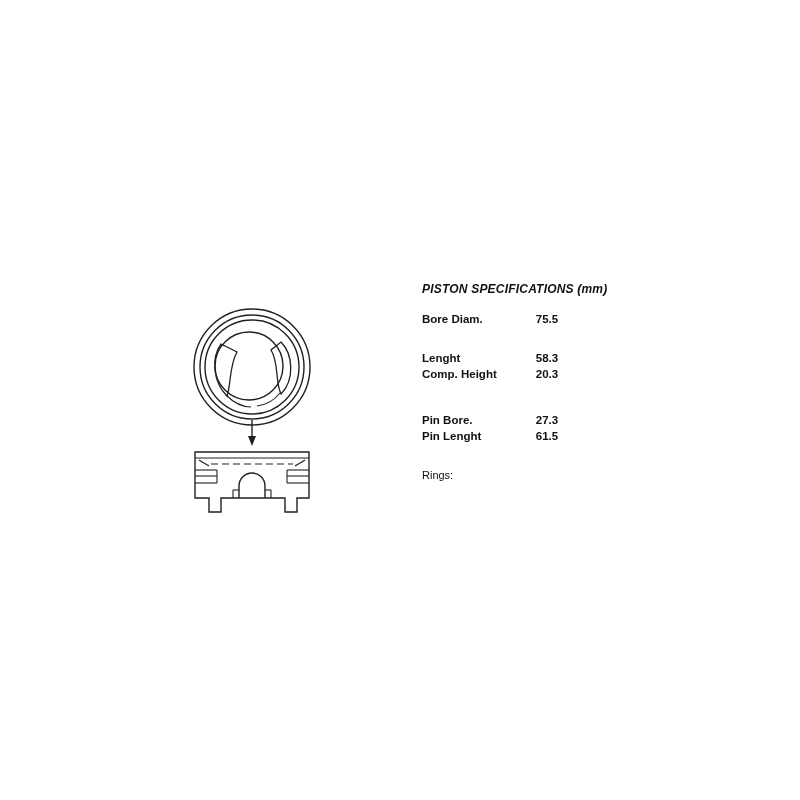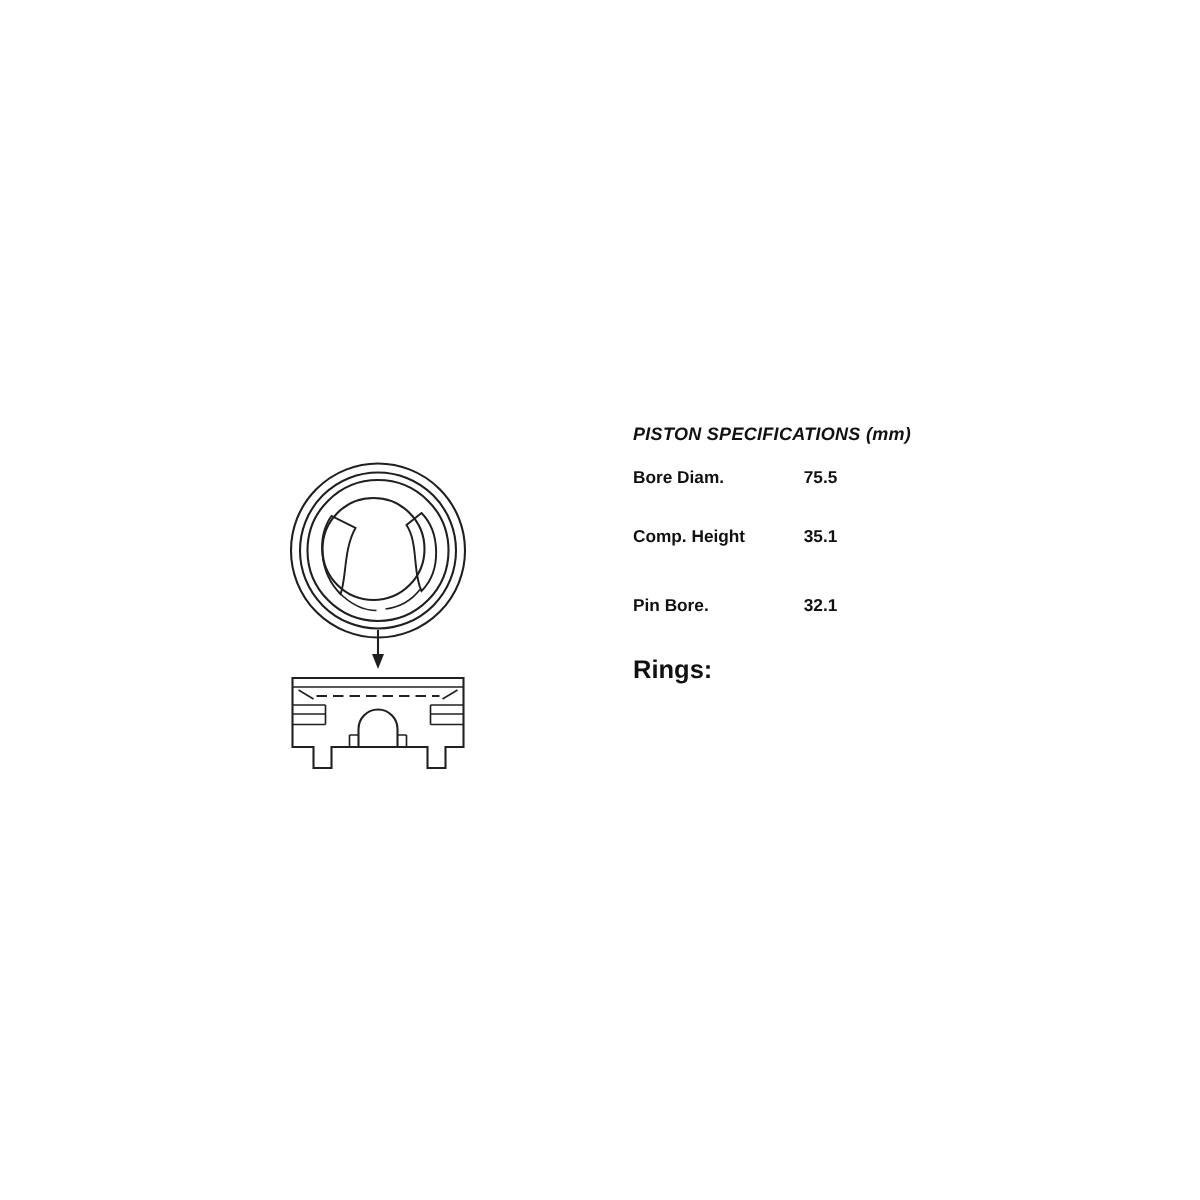--- a/index.html
+++ b/index.html
@@ -76,22 +76,22 @@
     white-space: nowrap;
   }
 
   
   .vcol-a { left: 95px; }   
   .vcol-b { left: 105px; }
   .gap-md { height: 23px; }
   .gap-lg { height: 30px; }
 
   .spec-heading {
-    font-weight: bold;
-    font-size: 17px;
+    font-weight: normal;
+    font-size: 11px;
     height: 16px;
   }
 </style>
 </head>
 <body>
 
 <div id="sheet">
 
   <div id="drawing">
     <svg width="160" height="230" viewBox="0 0 160 230">
@@ -147,34 +147,42 @@
 
     <div id="spec-title">PISTON SPECIFICATIONS (mm)</div>
 
     <div class="spec-row">
       <span class="spec-label">Bore Diam.</span>
       <span class="spec-value vcol-a">75.5</span>
     </div>
 
     <div class="gap-md"></div>
 
+    <div class="spec-row">
+      <span class="spec-label">Lenght</span>
+      <span class="spec-value vcol-a">58.3</span>
+    </div>
 
     <div class="spec-row">
       <span class="spec-label">Comp. Height</span>
-      <span class="spec-value vcol-a">35.1</span>
+      <span class="spec-value vcol-a">20.3</span>
     </div>
 
 
     <div class="gap-lg"></div>
 
     <div class="spec-row">
       <span class="spec-label">Pin Bore.</span>
-      <span class="spec-value vcol-a">32.1</span>
+      <span class="spec-value vcol-a">27.3</span>
     </div>
 
+    <div class="spec-row">
+      <span class="spec-label">Pin Lenght</span>
+      <span class="spec-value vcol-a">61.5</span>
+    </div>
 
     <div class="gap-md"></div>
 
     <div class="spec-heading">Rings:</div>
 
 
 
 
   </div>
 </div>

